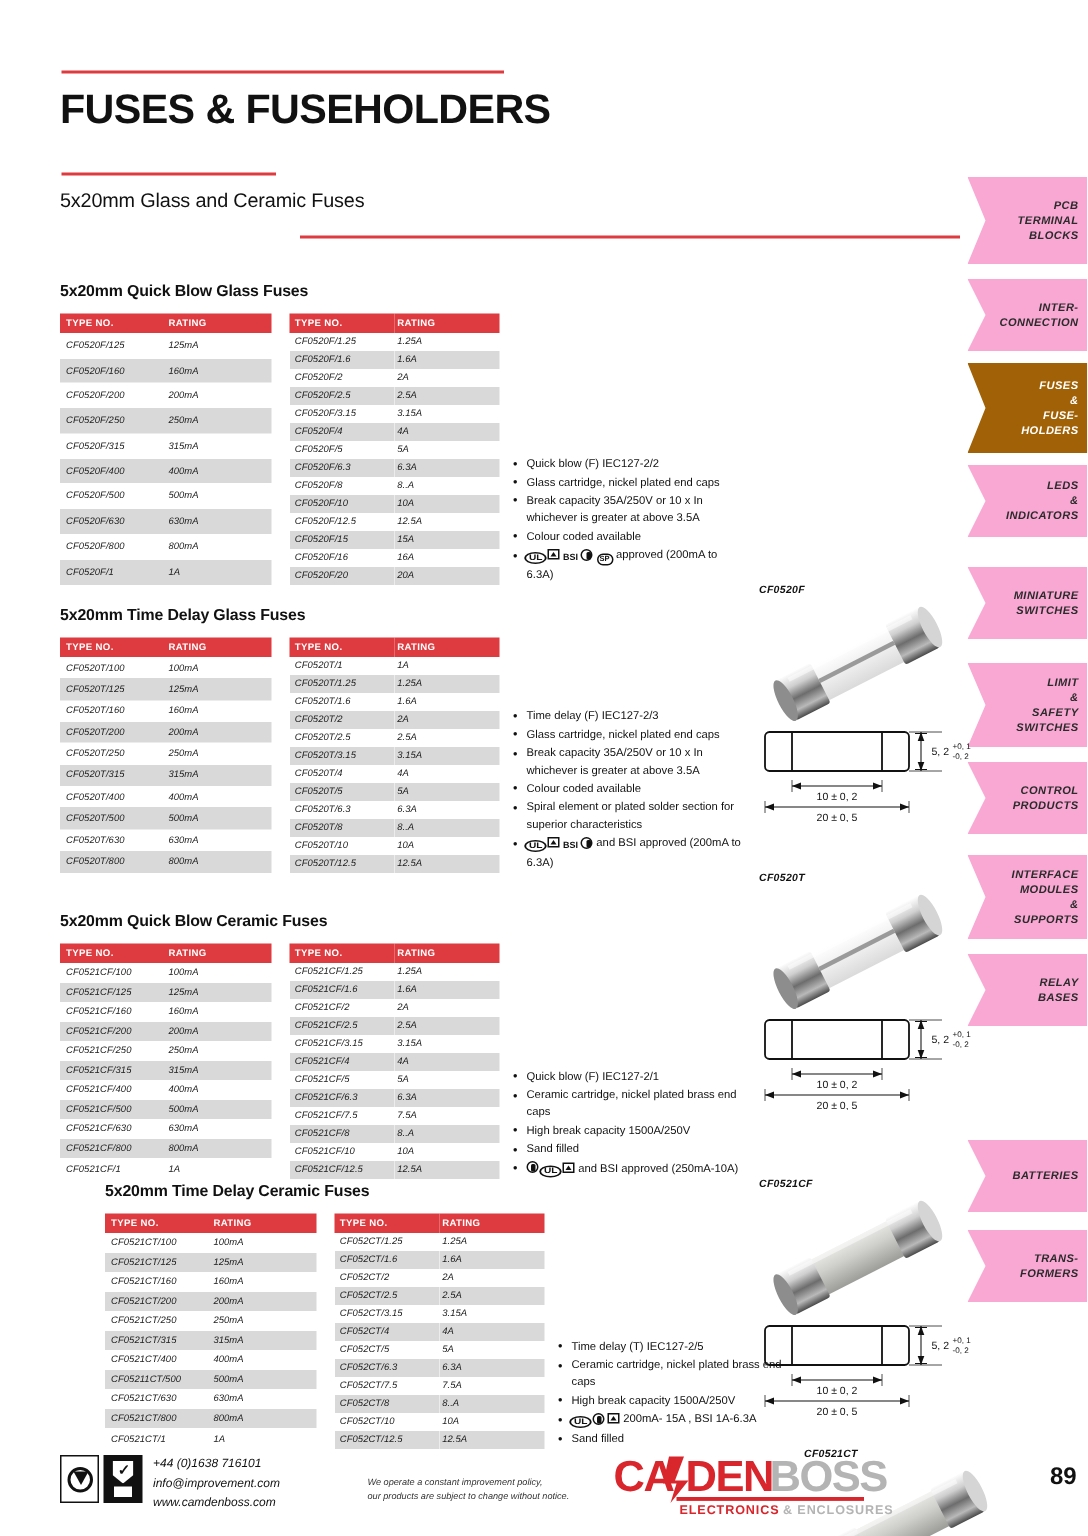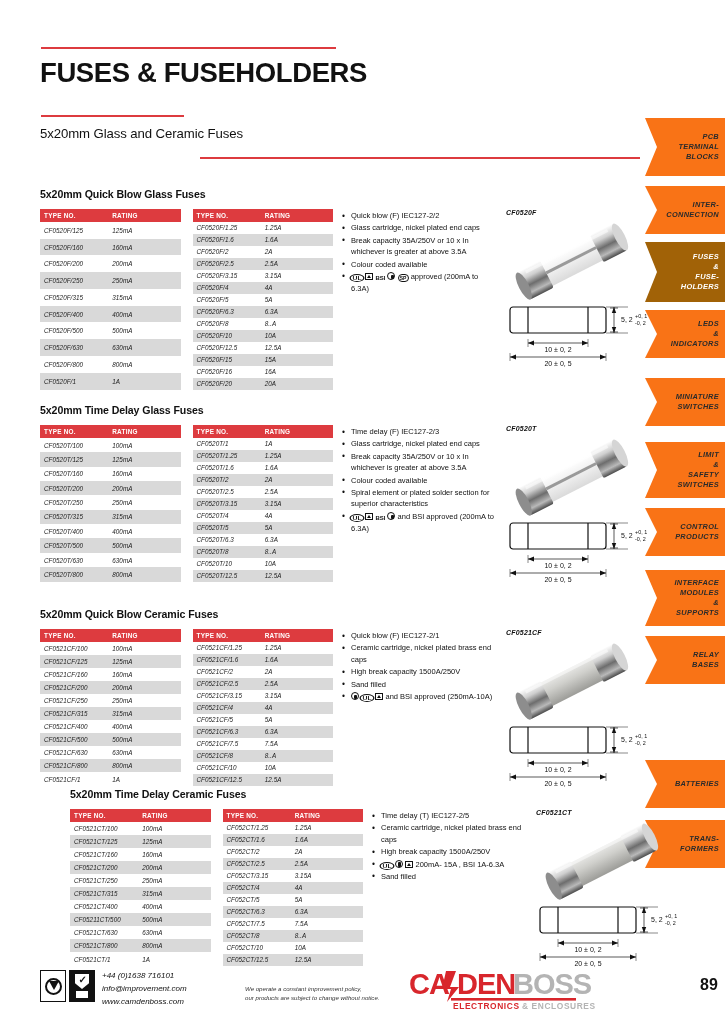--- a/index.html
+++ b/index.html
@@ -8,21 +8,21 @@
     background: #ffffff;
     font-family: "Liberation Sans", sans-serif;
     overflow: hidden;
   }
   .page { position: relative; width: 725px; height: 1024px; background:#fff; }
 
   
   .rail { position: absolute; left: 645px; top: 0; width: 80px; height: 1024px; }
   .tab {
     position: absolute; left: 0; width: 80px;
-    background: #f97316;
+    background: #f9a8d4;
     display: flex; align-items: center; justify-content: flex-end;
     padding: 0 6px 0 14px;
     clip-path: polygon(0 0, 100% 0, 100% 100%, 0 100%, 12px 50%);
   }
   .tab.active { background: #a16207; }
   .tab span {
     font-size: 7.4px; font-weight: bold; font-style: italic;
     letter-spacing: .3px; line-height: 1.38; text-align: right;
     color: #2b2b2b; text-transform: uppercase;
   }
@@ -41,21 +41,21 @@
     font-size: 13.2px; font-weight: normal; color: #111; letter-spacing: -.1px;
   }
   #long-rule { position:absolute; left:200px; top:157px; width:440px; height:1.6px; }
 
   
   .section { position: absolute; left: 40px; width: 600px; }
   .sec-title {
     font-size: 10.6px; font-weight: bold; color: #111;
     letter-spacing: -.1px; margin-bottom: 9px;
   }
-  .sec-body { position: relative; display: flex; }
+  .sec-body { position: relative; display: flex; align-items: flex-end; }
 
   .tables { display: flex; gap: 12px; width: 293px; flex: 0 0 293px; }
   table { border-collapse: collapse; width: 141px; table-layout: fixed; }
   thead th {
     background: #dd3b3f; color: #fff;
     font-size: 6.4px; font-weight: bold; letter-spacing: .25px;
     text-align: left; padding: 3.2px 4px 2.6px 4px;
   }
   thead th.r { text-align: left; padding-left: 2px; }
   tbody td {

